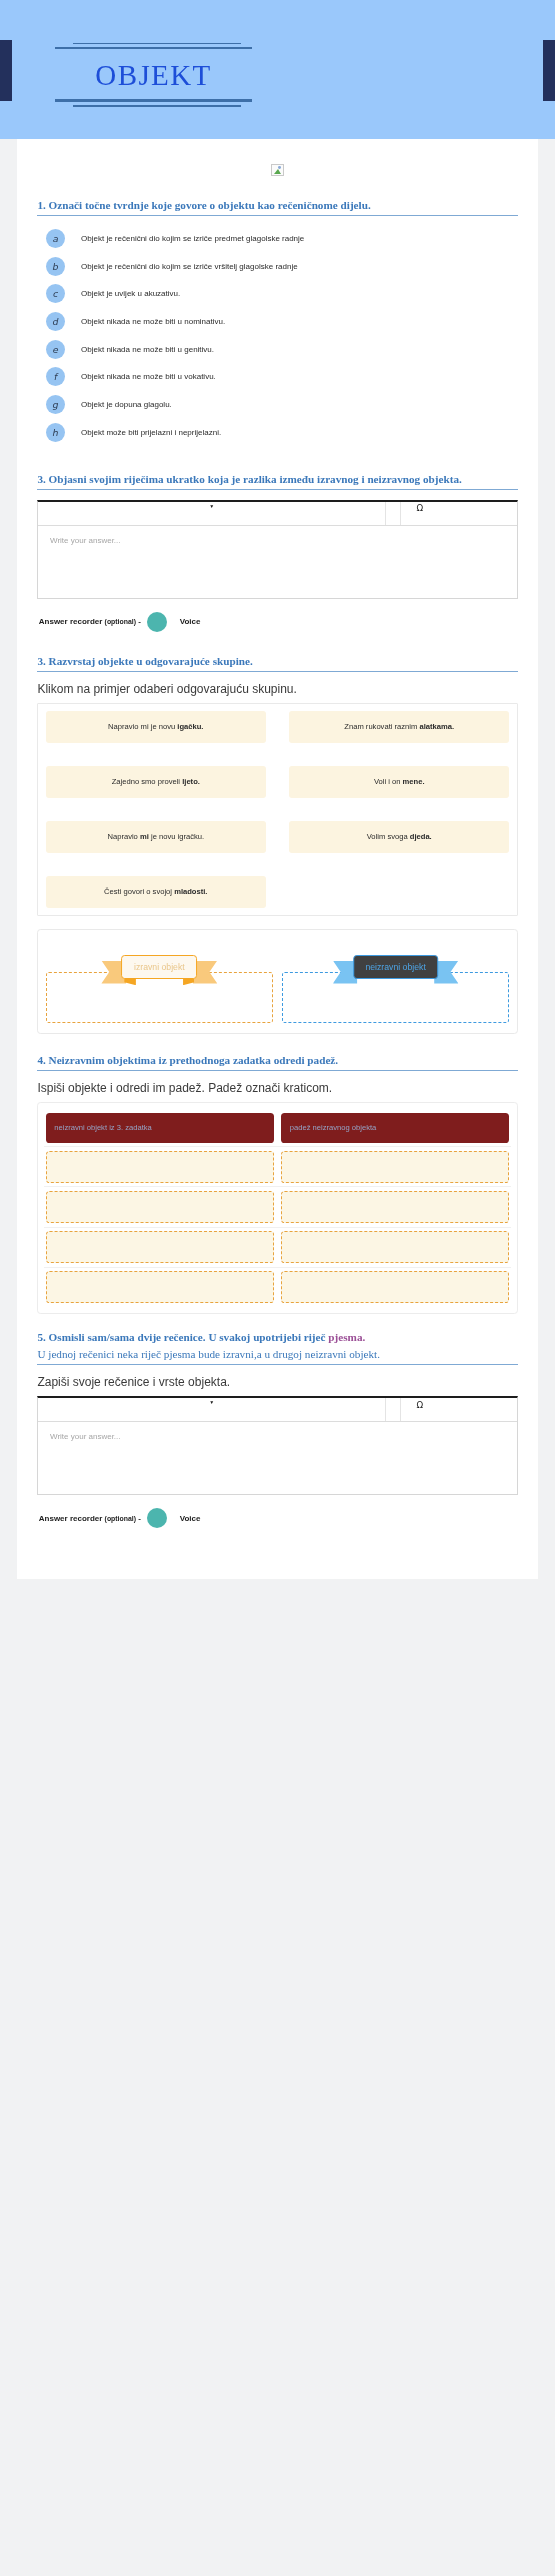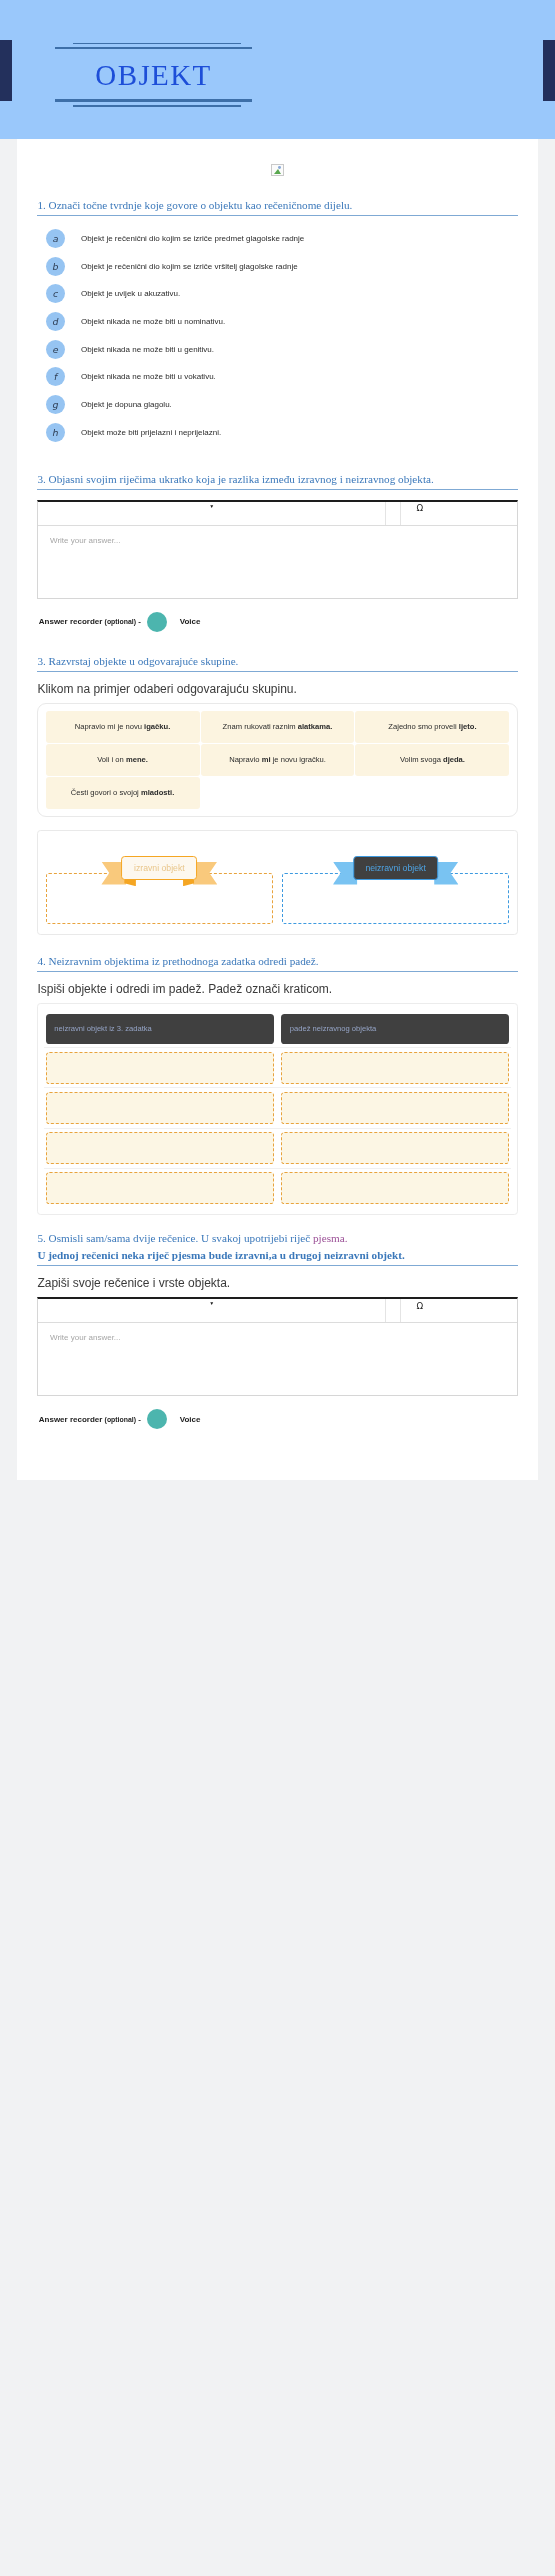--- a/index.html
+++ b/index.html
@@ -84,29 +84,29 @@
     right: 1.4px; top: 1.4px;
     width: 2.9px; height: 2.9px;
     background: #8aa9d6;
     border-radius: 50%;
   }
 
   
   .q-block { margin-bottom: 4.3px; }
   .q-title {
     font-family: "Liberation Serif", serif;
-    font-weight: normal;
+    font-weight: bold;
     font-size: 11.2px;
     line-height: 1.28;
     color: #3b78ba;
     padding-bottom: 2.9px;
   }
   .q-title-sub {
     font-family: "Liberation Serif", serif;
-    font-weight: bold;
+    font-weight: normal;
     font-size: 11.2px;
     line-height: 1.28;
     color: #3b78ba;
     padding-bottom: 2.9px;
   }
   .hl-word { color: #9b4f96; }
   .q-divider {
     height: 0.7px;
     background: #7fa9d4;
     margin-bottom: 10px;
@@ -212,25 +212,25 @@
   }
   .rec-voice {
     font-size: 8px;
     font-weight: bold;
     color: #1c1c1c;
   }
 
   
   .card-grid {
     border: 0.7px solid #e9e9e9;
-    border-radius: 9px;
+    border-radius: 1px;
     padding: 7.2px;
     display: grid;
-    grid-template-columns: 1fr 1fr 1fr;
-    gap: 1px;
+    grid-template-columns: 1fr 1fr;
+    gap: 23px;
     margin-bottom: 13px;
   }
   .sort-card {
     background: #fcf4e0;
     border-radius: 2.9px;
     min-height: 32px;
     display: flex;
     align-items: center;
     justify-content: center;
     text-align: center;
@@ -326,21 +326,21 @@
   }
   .tbl-row {
     display: grid;
     grid-template-columns: 1fr 1fr;
     gap: 7.2px;
     border-bottom: 0.7px solid #f0f0f0;
     padding: 3.6px 1.4px;
   }
   .tbl-row:last-child { border-bottom: none; }
   .tbl-head-cell {
-    background: #404040;
+    background: #7f1d1d;
     border-radius: 3.6px;
     color: #95a4c6;
     font-size: 7.6px;
     padding: 9.4px 8.7px;
     min-height: 30px;
     display: flex;
     align-items: center;
   }
   .tbl-cell {
     background: #fcf6e4;

